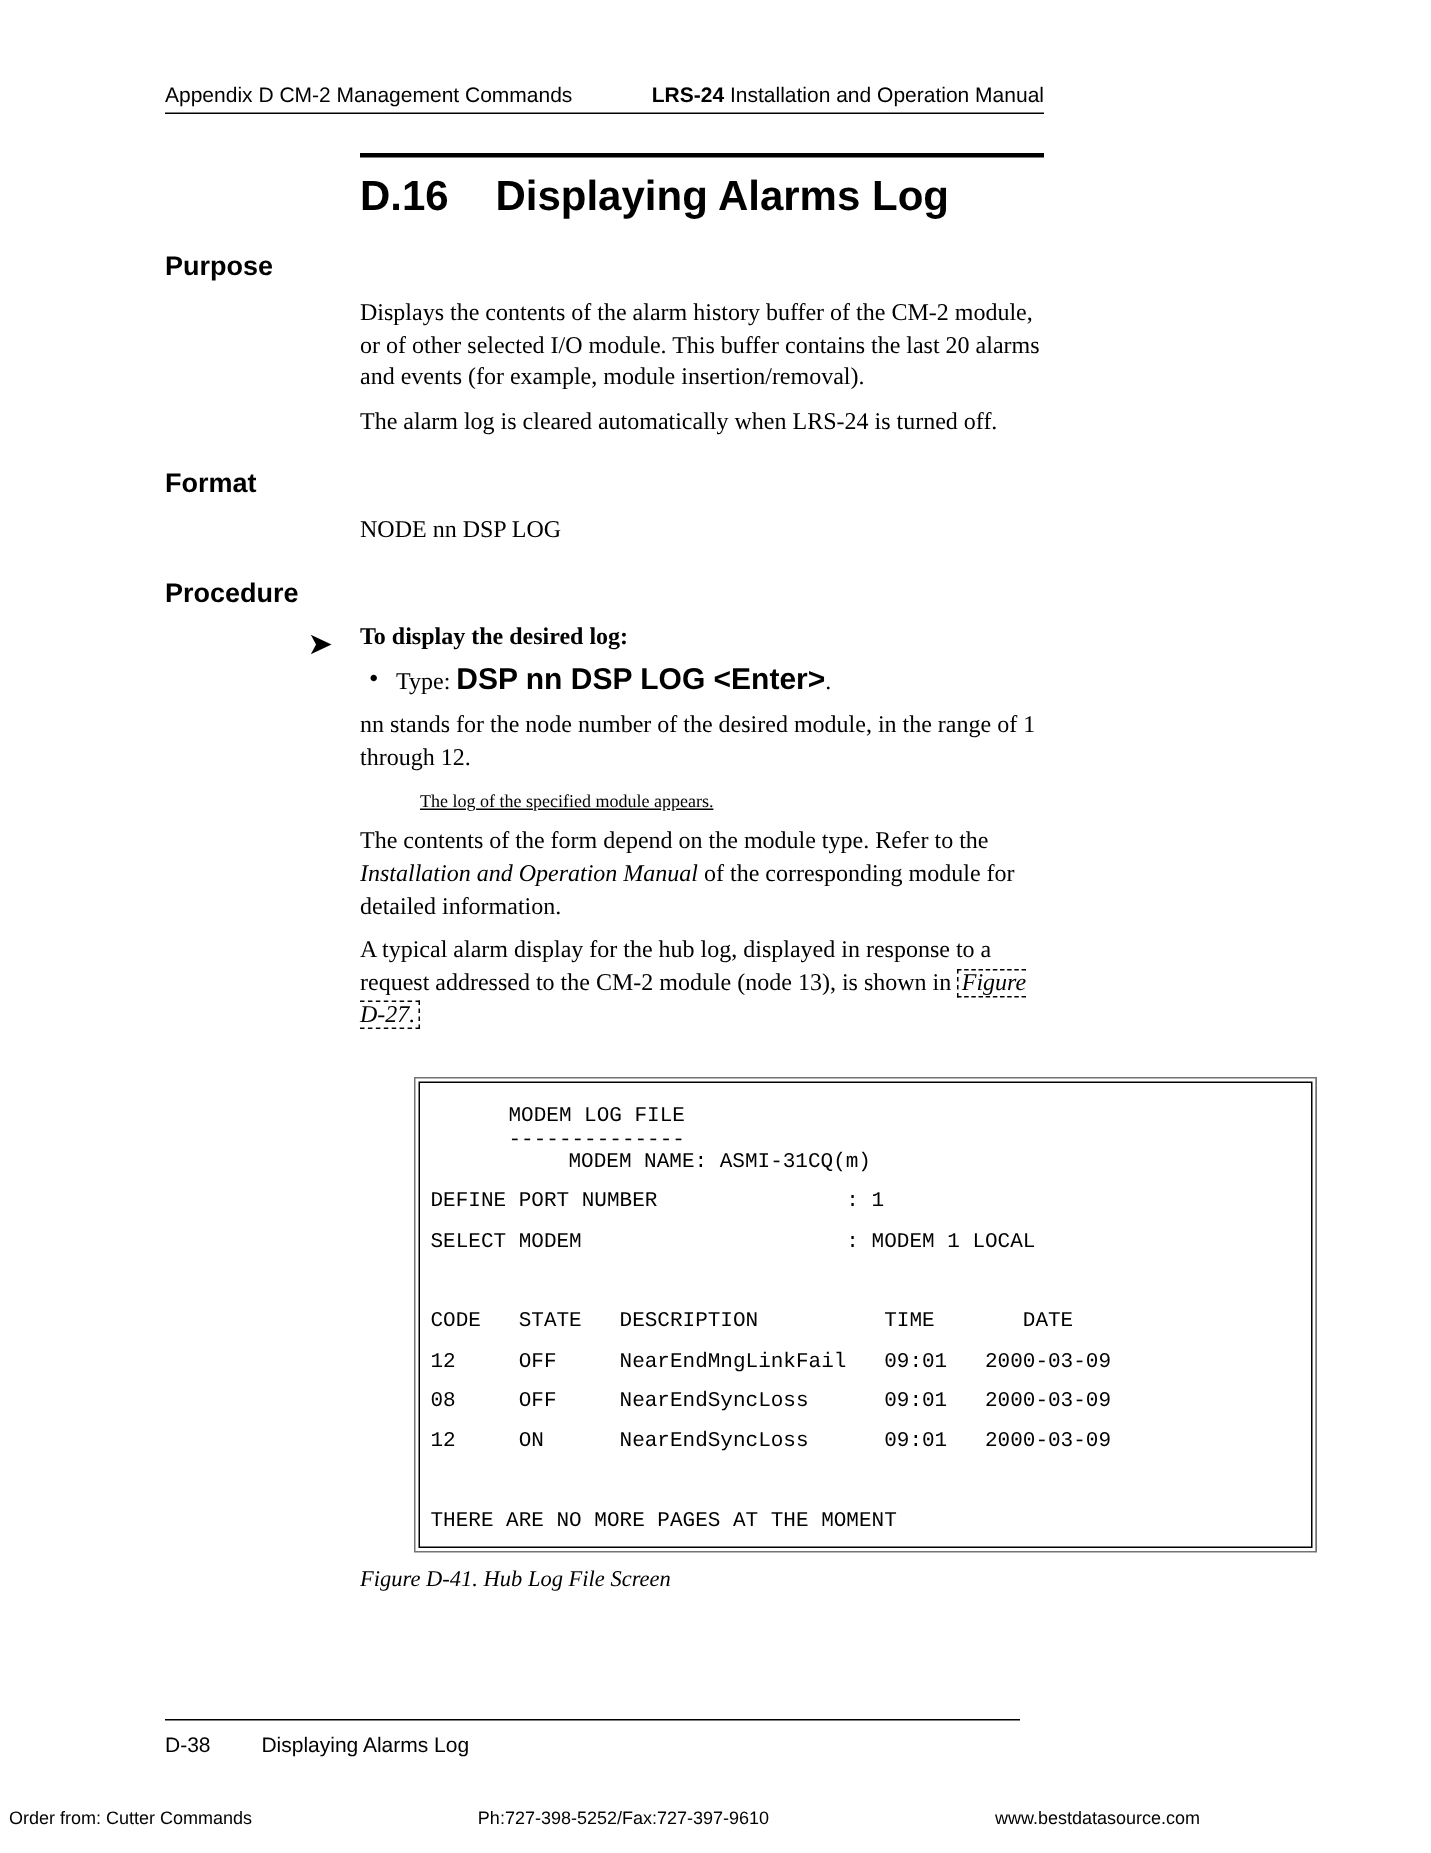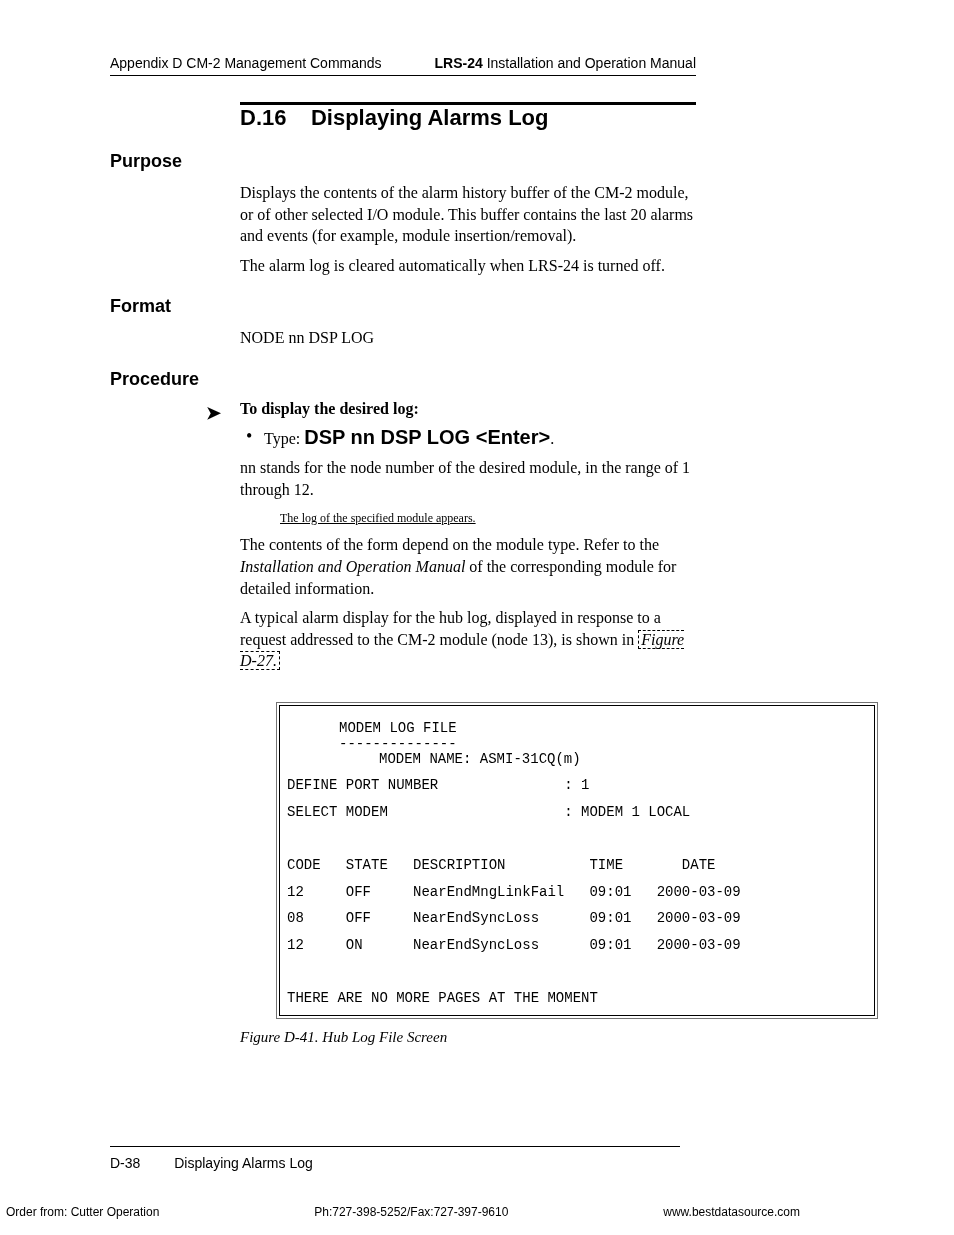--- a/index.html
+++ b/index.html
@@ -23,24 +23,25 @@
     font-family: "Segoe UI", Arial, sans-serif;
     padding-bottom: 4px;
     border-bottom: 1px solid #000;
   }
   .hr-left { }
   .hr-right { }
   .hr-right .bold { font-weight: 700; }
   .section-title {
     font-family: "Segoe UI", Arial, sans-serif;
     font-weight: 700;
-    font-size: 22px;
+    font-size: 28px;
     margin-top: 26px;
     margin-left: 130px;
     border-top: 3px solid #000;
+    padding-top: 10px;
   }
   .sub-heading {
     font-family: "Segoe UI", Arial, sans-serif;
     font-weight: 700;
     font-size: 18px;
     margin-top: 20px;
     margin-bottom: 10px;
   }
   .body-text {
     font-size: 16px;
@@ -183,18 +184,18 @@
   <div class="terminal-box"><div class="term-title">MODEM LOG FILE</div><div class="term-dash">--------------</div><div class="term-center">MODEM NAME: ASMI-31CQ(m)</div><div>DEFINE PORT NUMBER               : 1</div><div>SELECT MODEM                     : MODEM 1 LOCAL</div><div> </div><div>CODE   STATE   DESCRIPTION          TIME       DATE</div><div>12     OFF     NearEndMngLinkFail   09:01   2000-03-09</div><div>08     OFF     NearEndSyncLoss      09:01   2000-03-09</div><div>12     ON      NearEndSyncLoss      09:01   2000-03-09</div><div> </div><div>THERE ARE NO MORE PAGES AT THE MOMENT</div></div>
 
   <div class="fig-caption">Figure D-41.  Hub Log File Screen</div>
 
   <div class="footer">
     <span class="pg">D-38</span>
     <span>Displaying Alarms Log</span>
   </div>
 
   <div class="extreme-footer">
-    <span>Order from: Cutter Operation</span>
+    <span>Order from: Cutter Commands</span>
     <span>Ph:727-398-5252/Fax:727-397-9610</span>
     <span>www.bestdatasource.com</span>
   </div>
 
 </div>
 
 </body></html>

